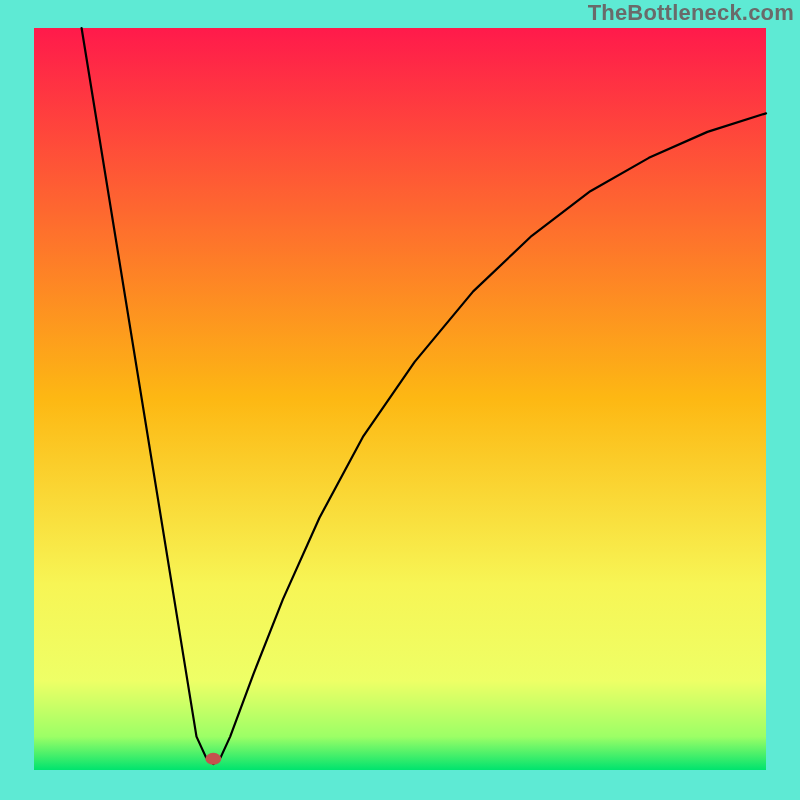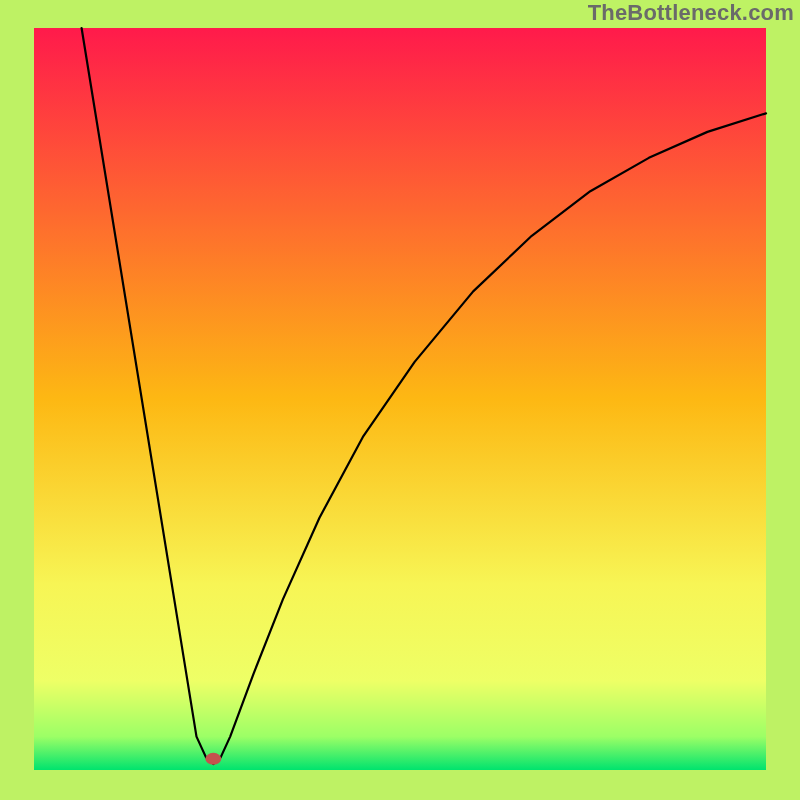--- a/index.html
+++ b/index.html
@@ -8,21 +8,21 @@
     width: 800px;
     height: 800px;
     background: #000;
     font-family: Arial, Helvetica, sans-serif;
     overflow: hidden;
   }
   .frame {
     position: relative;
     width: 800px;
     height: 800px;
-    background: #bef264;
+    background: #5eead4;
   }
   .watermark {
     position: absolute;
     top: 0;
     right: 6px;
     color: #6a6a6a;
     font-size: 22px;
     font-weight: 600;
     letter-spacing: 0.2px;
     z-index: 5;

